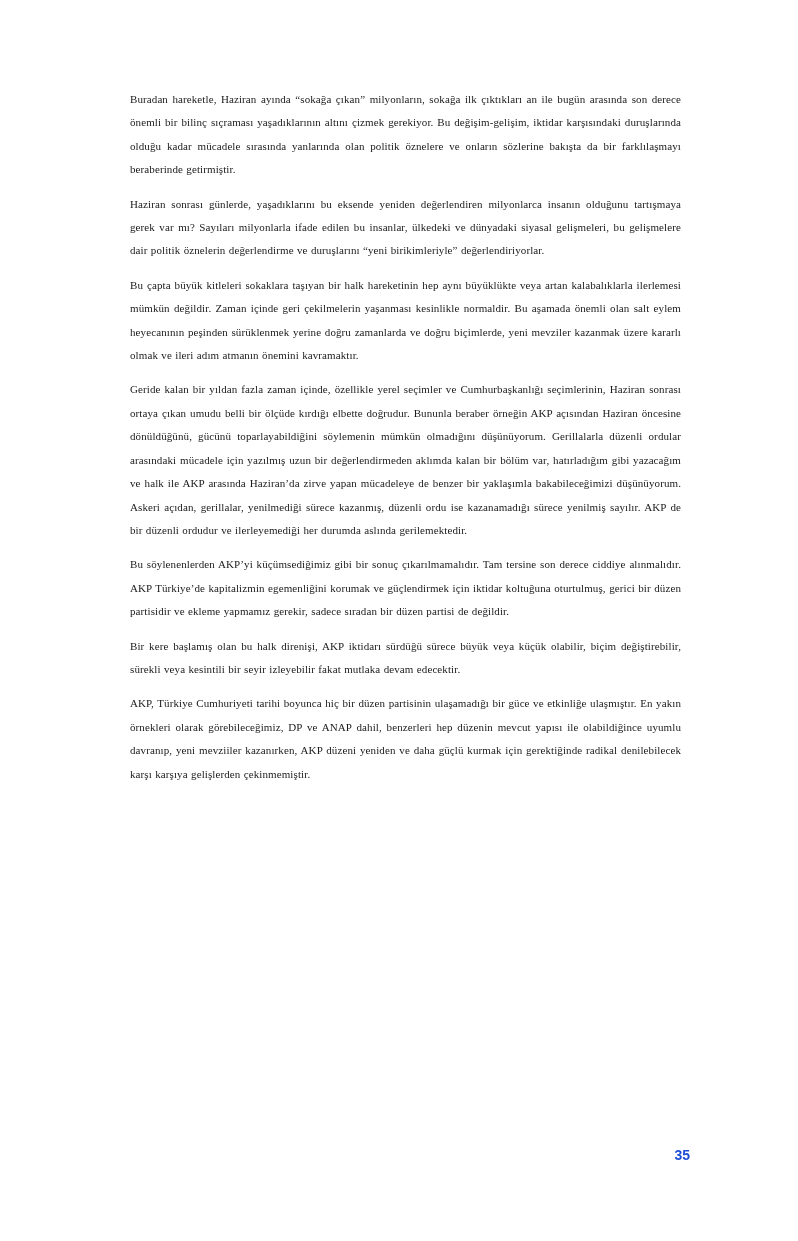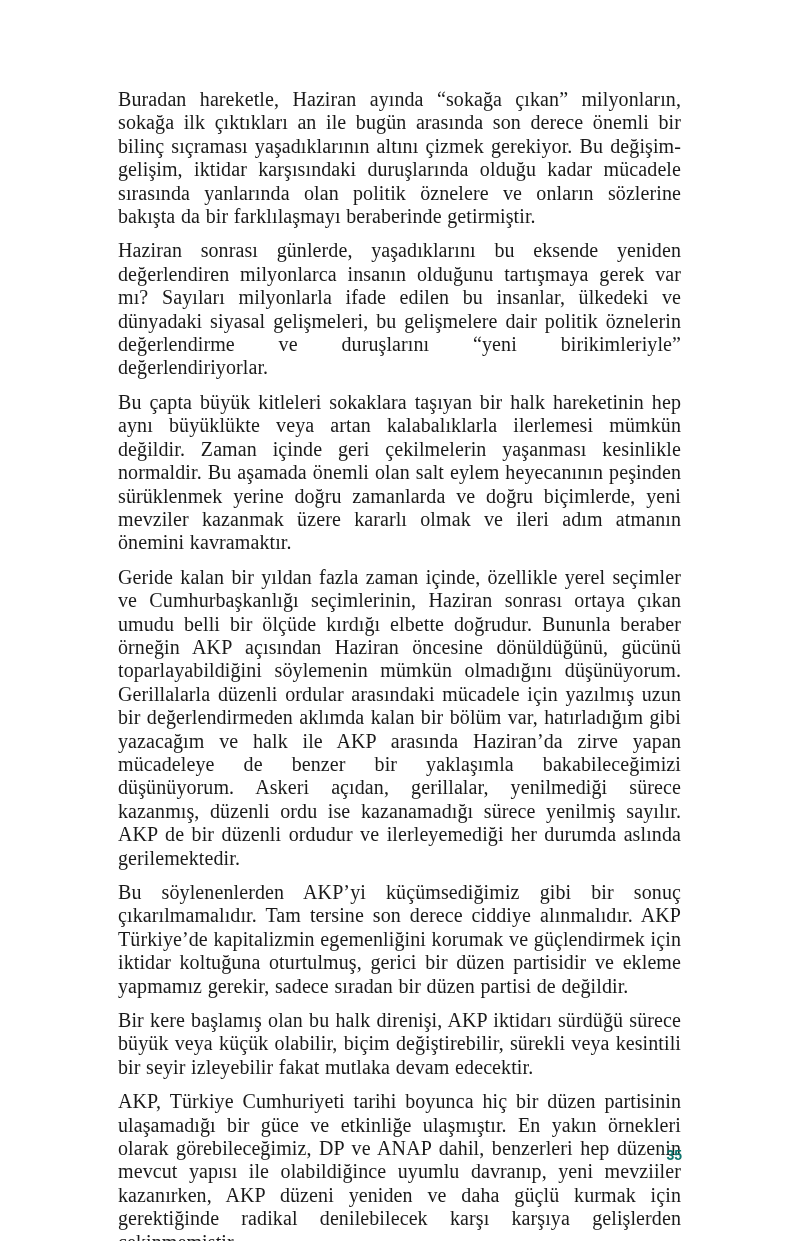--- a/index.html
+++ b/index.html
@@ -16,35 +16,35 @@
     font-family: "Liberation Serif", "DejaVu Serif", serif;
     color: #1a1a1a;
   }
   .text-block {
     position: absolute;
     left: 118px;
     top: 88px;
     width: 563px;
   }
   .text-block p {
-    margin: 0 0 11px 0;
-    font-size: 20px;
+    margin: 0 0 11px 12px;
+    font-size: 11px;
     line-height: 23.4px;
     text-align: justify;
     letter-spacing: 0.1px;
     word-spacing: 0.5px;
   }
   .page-number {
     position: absolute;
-    right: 116px;
+    right: 108px;
     top: 1147px;
     font-family: "Liberation Sans", "DejaVu Sans", sans-serif;
     font-size: 14px;
     font-weight: bold;
-    color: #0f766e;
+    color: #1d4ed8;
   }
 </style>
 </head>
 <body>
 
 <div class="page">
   <div class="text-block">
     <p>Buradan hareketle, Haziran ayında “sokağa çıkan” milyonların, sokağa ilk çıktıkları an ile bugün arasında son derece önemli bir bilinç sıçraması yaşadıklarının altını çizmek gerekiyor. Bu değişim-gelişim, iktidar karşısındaki duruşlarında olduğu kadar mücadele sırasında yanlarında olan politik öznelere ve onların sözlerine bakışta da bir farklılaşmayı beraberinde getirmiştir.</p>
     <p>Haziran sonrası günlerde, yaşadıklarını bu eksende yeniden değerlendiren milyonlarca insanın olduğunu tartışmaya gerek var mı? Sayıları milyonlarla ifade edilen bu insanlar, ülkedeki ve dünyadaki siyasal gelişmeleri, bu gelişmelere dair politik öznelerin değerlendirme ve duruşlarını “yeni birikimleriyle” değerlendiriyorlar.</p>
     <p>Bu çapta büyük kitleleri sokaklara taşıyan bir halk hareketinin hep aynı büyüklükte veya artan kalabalıklarla ilerlemesi mümkün değildir. Zaman içinde geri çekilmelerin yaşanması kesinlikle normaldir. Bu aşamada önemli olan salt eylem heyecanının peşinden sürüklenmek yerine doğru zamanlarda ve doğru biçimlerde, yeni mevziler kazanmak üzere kararlı olmak ve ileri adım atmanın önemini kavramaktır.</p>

